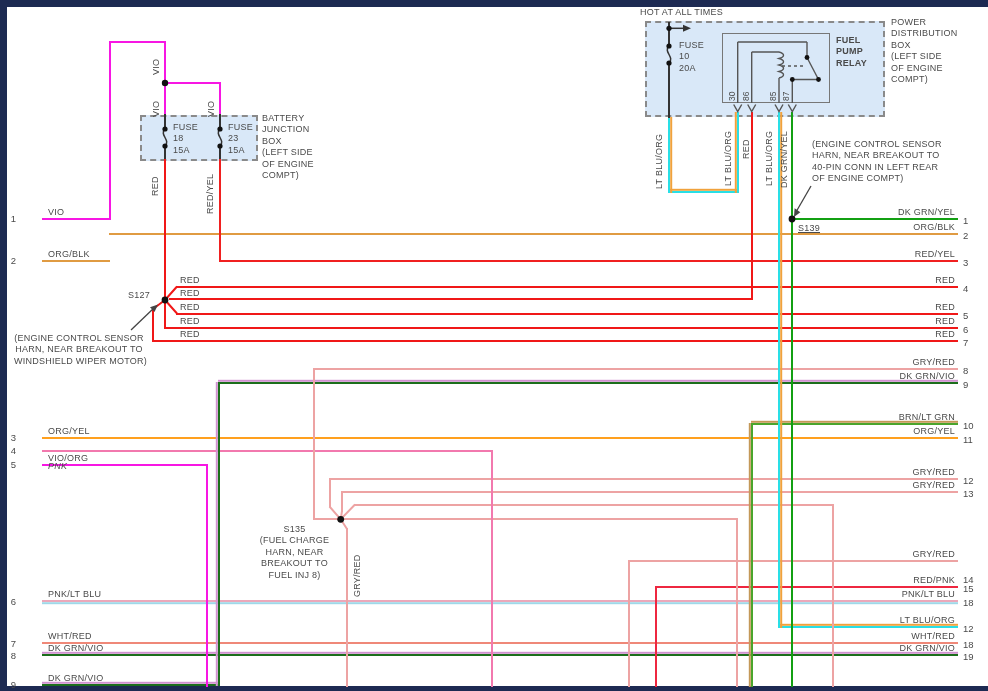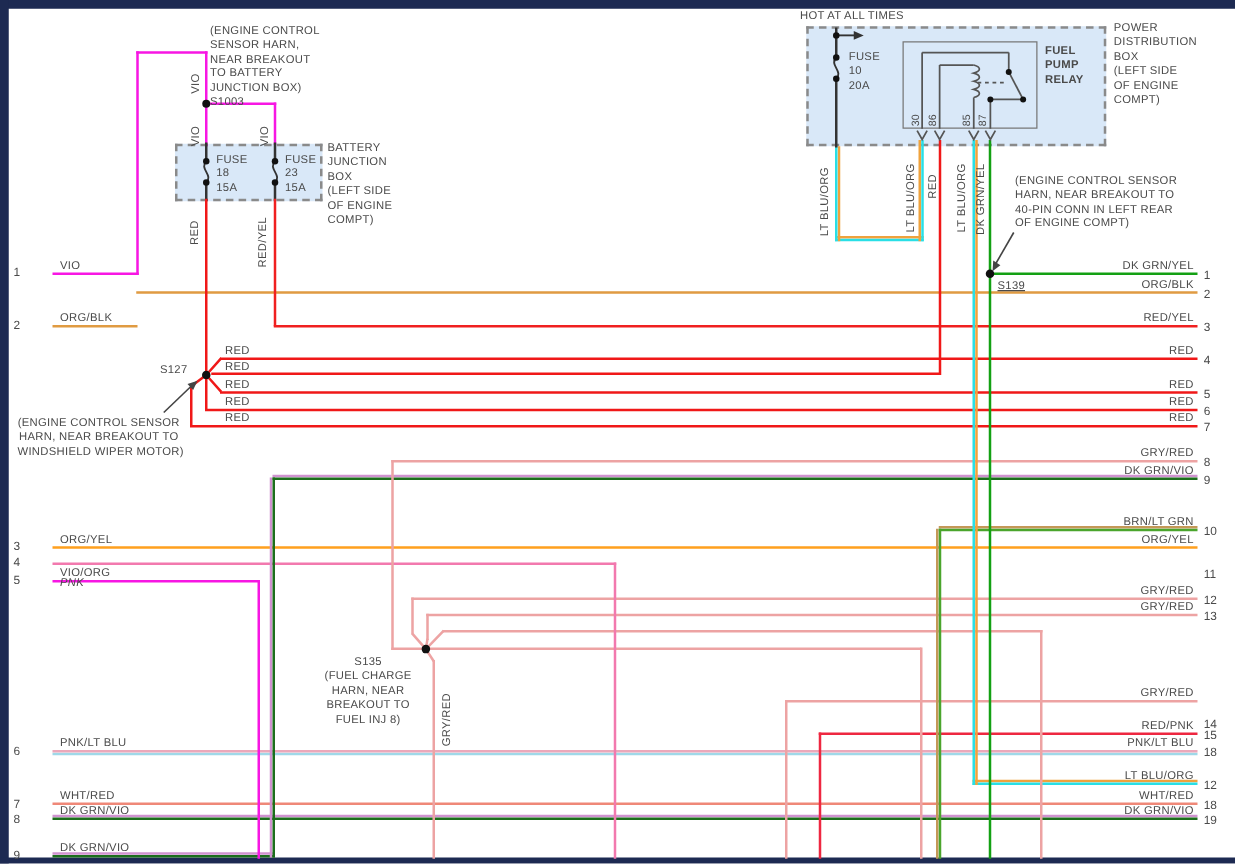--- a/index.html
+++ b/index.html
@@ -145,28 +145,20 @@
       <circle cx="792" cy="219" r="3.4" fill="#111111"></circle>
       <circle cx="669" cy="28.3" r="2.6" fill="#111111"></circle>
       <circle cx="669" cy="46" r="2.6" fill="#111111"></circle>
       <circle cx="669" cy="63" r="2.6" fill="#111111"></circle>
       <circle cx="807" cy="57.5" r="2.4" fill="#111111"></circle>
       <circle cx="818.5" cy="79.5" r="2.4" fill="#111111"></circle>
       <circle cx="792.3" cy="79.5" r="2.4" fill="#111111"></circle>
     </g>
   </svg>
 
-  <div class="txt" style="left:168px;top:19px;">
-    <div>(ENGINE CONTROL</div>
-    <div>SENSOR HARN,</div>
-    <div>NEAR BREAKOUT</div>
-    <div>TO BATTERY</div>
-    <div>JUNCTION BOX)</div>
-    <div>S1003</div>
-  </div>
 
   <div class="txt" style="left:262px;top:113px;">
     <div>BATTERY</div>
     <div>JUNCTION</div>
     <div>BOX</div>
     <div>(LEFT SIDE</div>
     <div>OF ENGINE</div>
     <div>COMPT)</div>
   </div>
 
@@ -282,21 +274,21 @@
   <div class="rnum" style="top:323.5px;">6</div>
   <div class="rlabel" style="top:315.5px;">RED</div>
   <div class="rnum" style="top:336.5px;">7</div>
   <div class="rlabel" style="top:328.5px;">RED</div>
   <div class="rnum" style="top:364.5px;">8</div>
   <div class="rlabel" style="top:356.5px;">GRY/RED</div>
   <div class="rnum" style="top:379px;">9</div>
   <div class="rlabel" style="top:371px;">DK GRN/VIO</div>
   <div class="rnum" style="top:420px;">10</div>
   <div class="rlabel" style="top:412px;">BRN/LT GRN</div>
-  <div class="rnum" style="top:433.5px;margin-top:20px;">11</div>
+  <div class="rnum" style="top:433.5px;">11</div>
   <div class="rlabel" style="top:425.5px;">ORG/YEL</div>
   <div class="rnum" style="top:474.5px;">12</div>
   <div class="rlabel" style="top:466.5px;">GRY/RED</div>
   <div class="rnum" style="top:487.5px;">13</div>
   <div class="rlabel" style="top:479.5px;">GRY/RED</div>
   <div class="rnum" style="top:574px;text-align:center;">14</div>
   <div class="rlabel" style="top:548.5px;">GRY/RED</div>
   <div class="rnum" style="top:583px;">15</div>
   <div class="rlabel" style="top:575px;">RED/PNK</div>
   <div class="rnum" style="top:597px;">18</div>

